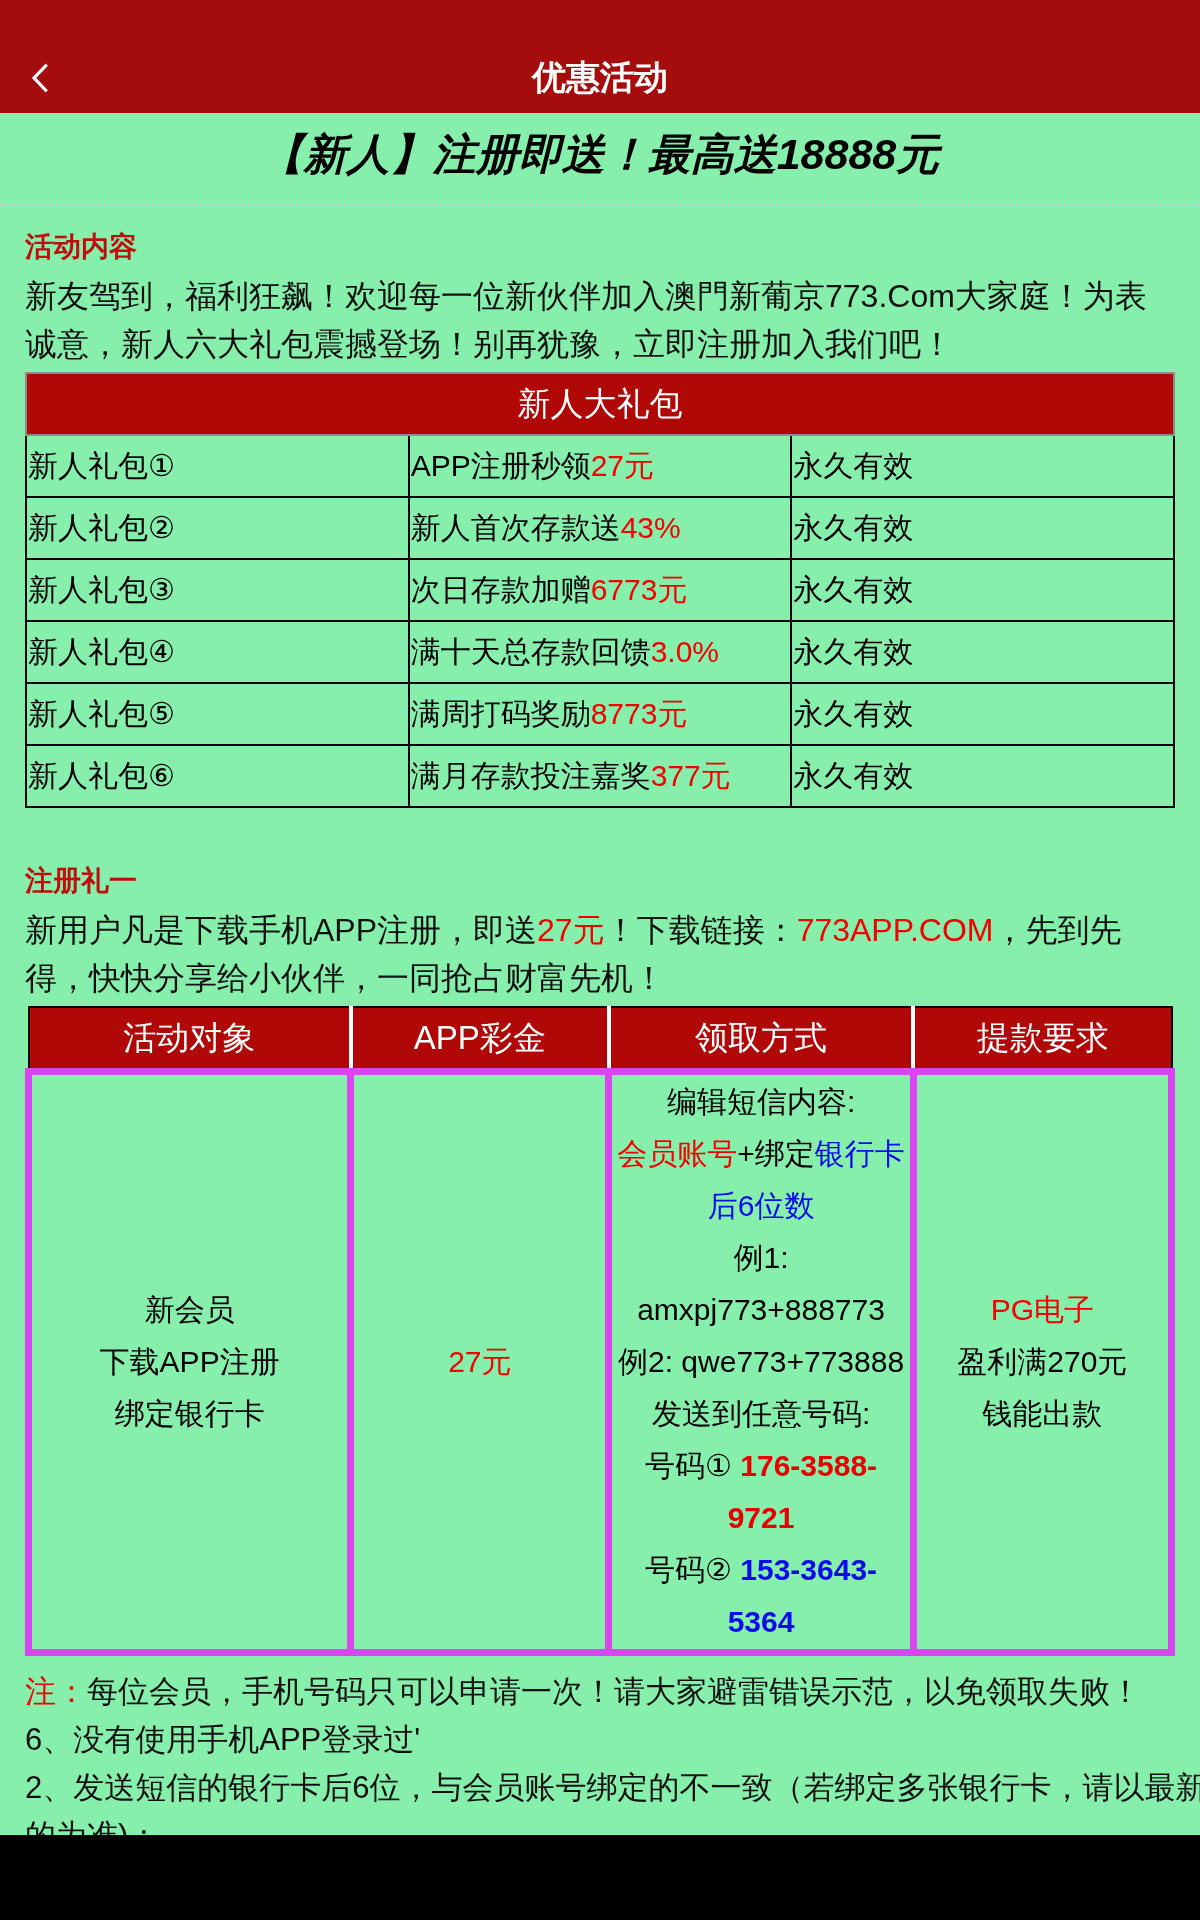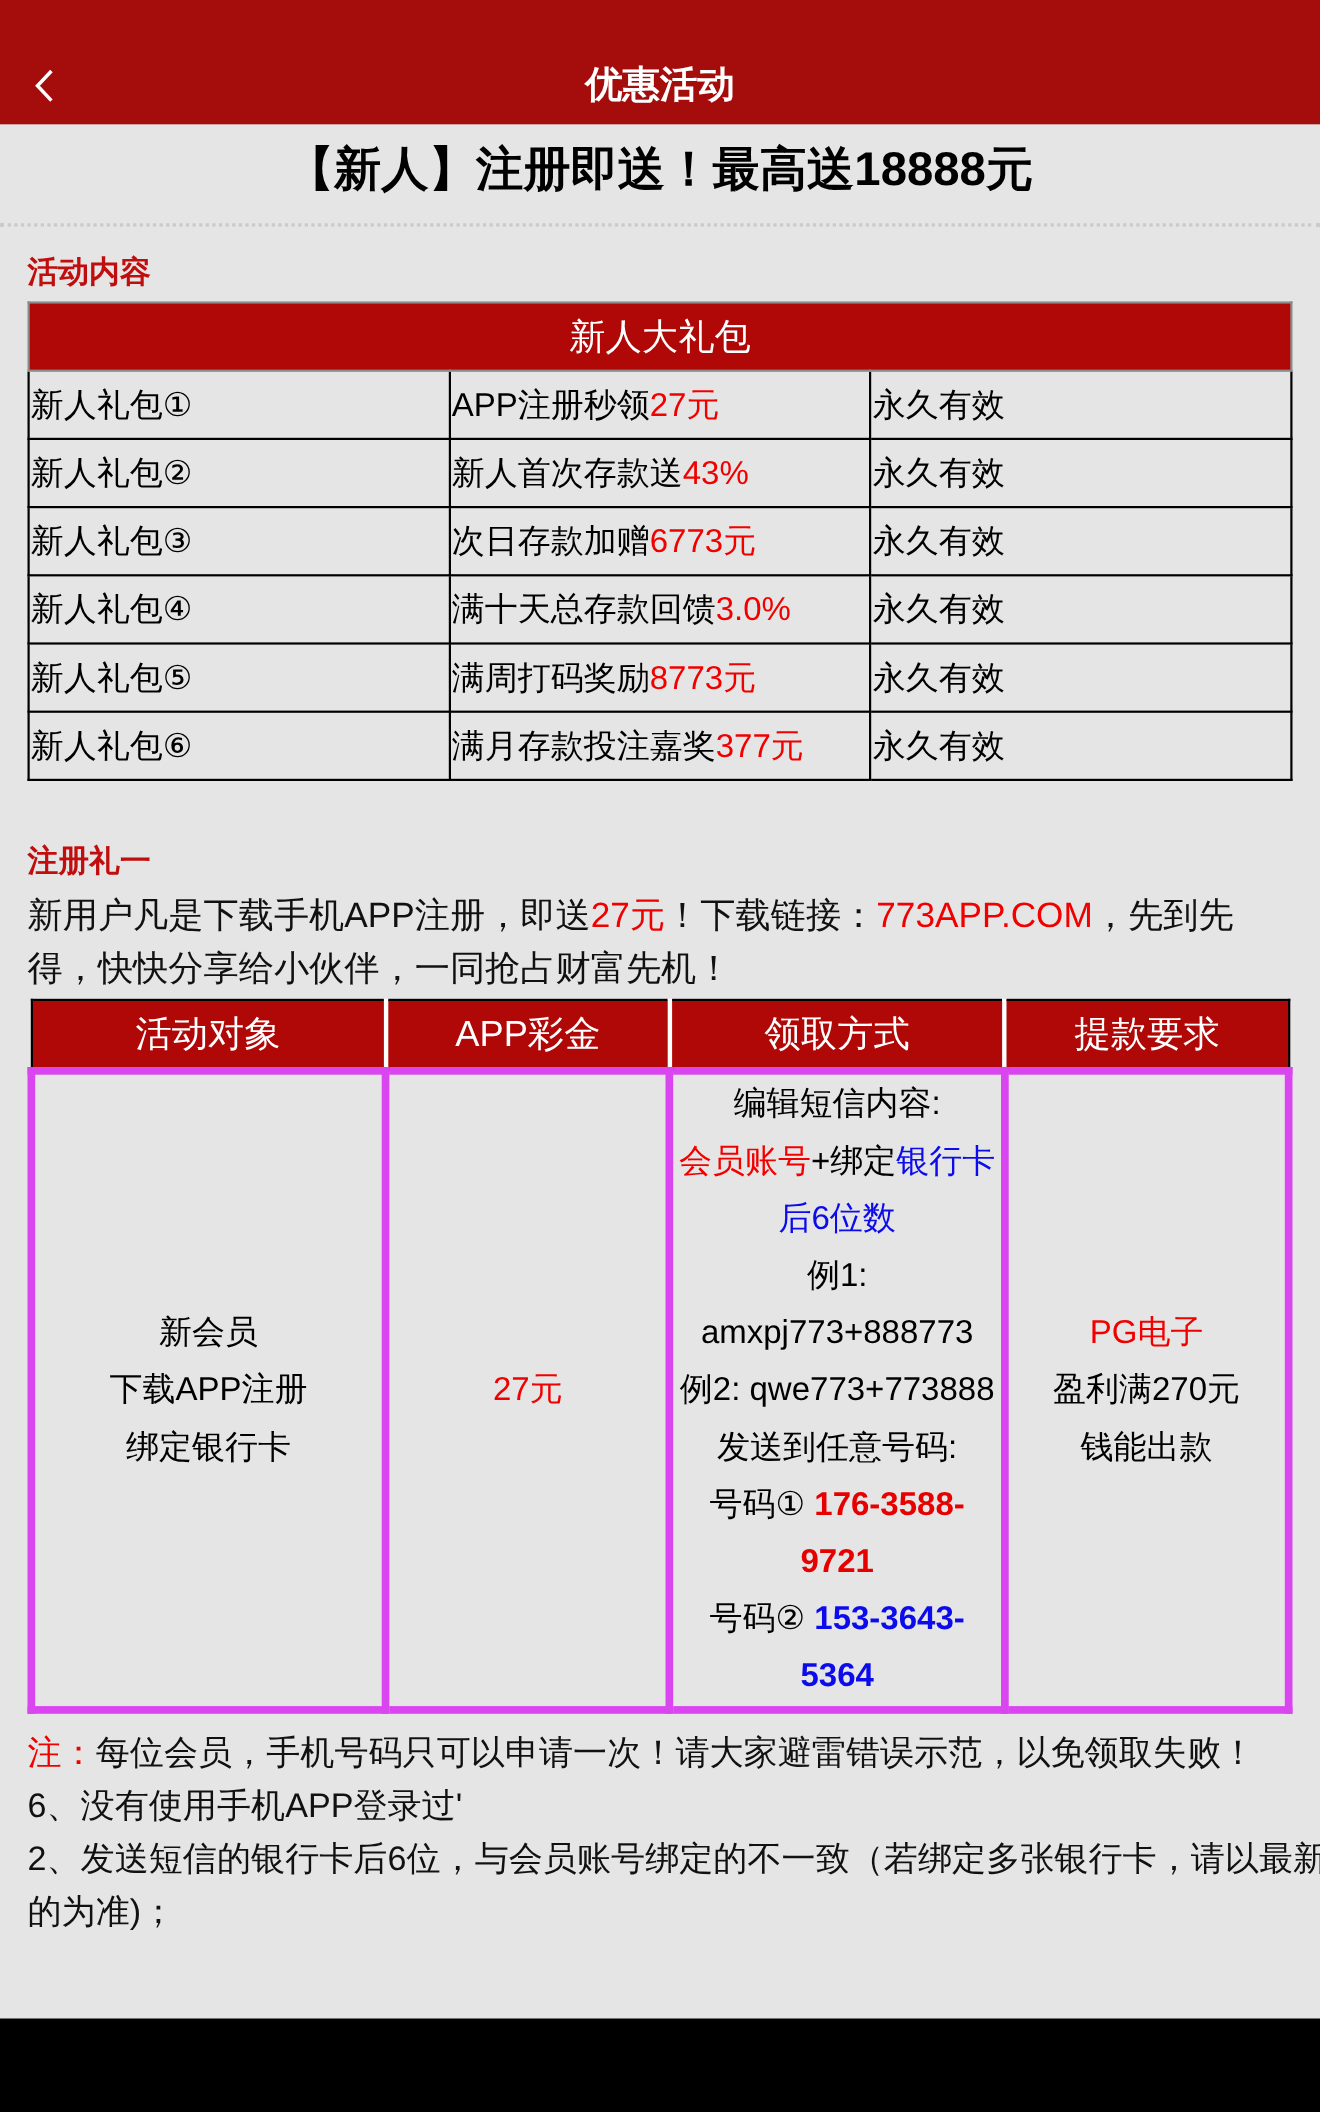--- a/index.html
+++ b/index.html
@@ -1,26 +1,26 @@
 <!DOCTYPE html>
 <html><head>
 <meta charset="utf-8">
 <style>
   html,body{margin:0;padding:0;}
   body{width:1200px;height:1920px;font-family:"Liberation Sans","DejaVu Sans",sans-serif;background:#fff;}
-  .page{position:relative;width:1200px;height:1920px;overflow:hidden;background:#e5e5e5;}
+  .page{position:relative;width:1200px;height:1920px;overflow:hidden;background:#86efac;}
 
   
   .app-header{height:113px;background:#a50c0c;position:relative;display:flex;align-items:flex-end;justify-content:center;padding-bottom:16px;box-sizing:border-box;}
   .app-header .bar-title{color:#fff;font-size:34px;font-weight:700;line-height:40px;}
   .back-btn{position:absolute;left:18px;bottom:8px;width:48px;height:52px;display:flex;align-items:center;justify-content:center;background:none;border:none;padding:0;cursor:pointer;}
 
   .content{padding:0 25px;}
 
-  .main-title{text-align:center;font-size:43px;font-weight:700;color:#000;margin:10px 0 0;line-height:62px;}
+  .main-title{text-align:center;font-size:43px;font-weight:700;color:#000;margin:10px 0 0;line-height:62px;font-style:italic;}
   .divider{border:none;border-top:3px dotted #cbcbcb;margin:18px 0 0;}
 
   .section-heading{color:#c00e0e;font-size:28px;font-weight:700;margin:18px 0 0;line-height:46px;}
   .para{font-size:32px;color:#111;line-height:48px;margin:2px 0 0;}
 
   table{width:100%;border-collapse:collapse;table-layout:fixed;}
   .gift-table{margin-top:4px;}
   .gift-table th{background:#b00707;color:#fff;font-size:33px;font-weight:400;height:58px;border:2px solid #8c8c8c;}
   .gift-table td{border:2px solid #000;font-size:30px;color:#000;height:58px;vertical-align:middle;}
   .gift-table .c1{width:25.3%;}
@@ -61,20 +61,21 @@
       </span>
     </button>
     <div class="bar-title">优惠活动</div>
   </div>
 
   <div class="main-title">【新人】注册即送！最高送18888元</div>
   <hr class="divider">
 
   <div class="content">
     <div class="section-heading">活动内容</div>
+    <div class="para"><span>新友驾到，福利狂飙！欢迎每一位新伙伴加入澳門新葡京773.Com大家庭！为表诚意，新人六大礼包震撼登场！别再犹豫，立即注册加入我们吧！</span></div>
 
     <table class="gift-table">
       <tbody>
           <tr>
         <th colspan="3">新人大礼包</th>
       </tr>
       <tr>
         <td class="c1">新人礼包①</td>
         <td class="c2"><span>APP注册秒领</span><span class="seg-red">27元</span></td>
         <td class="c3">永久有效</td>

